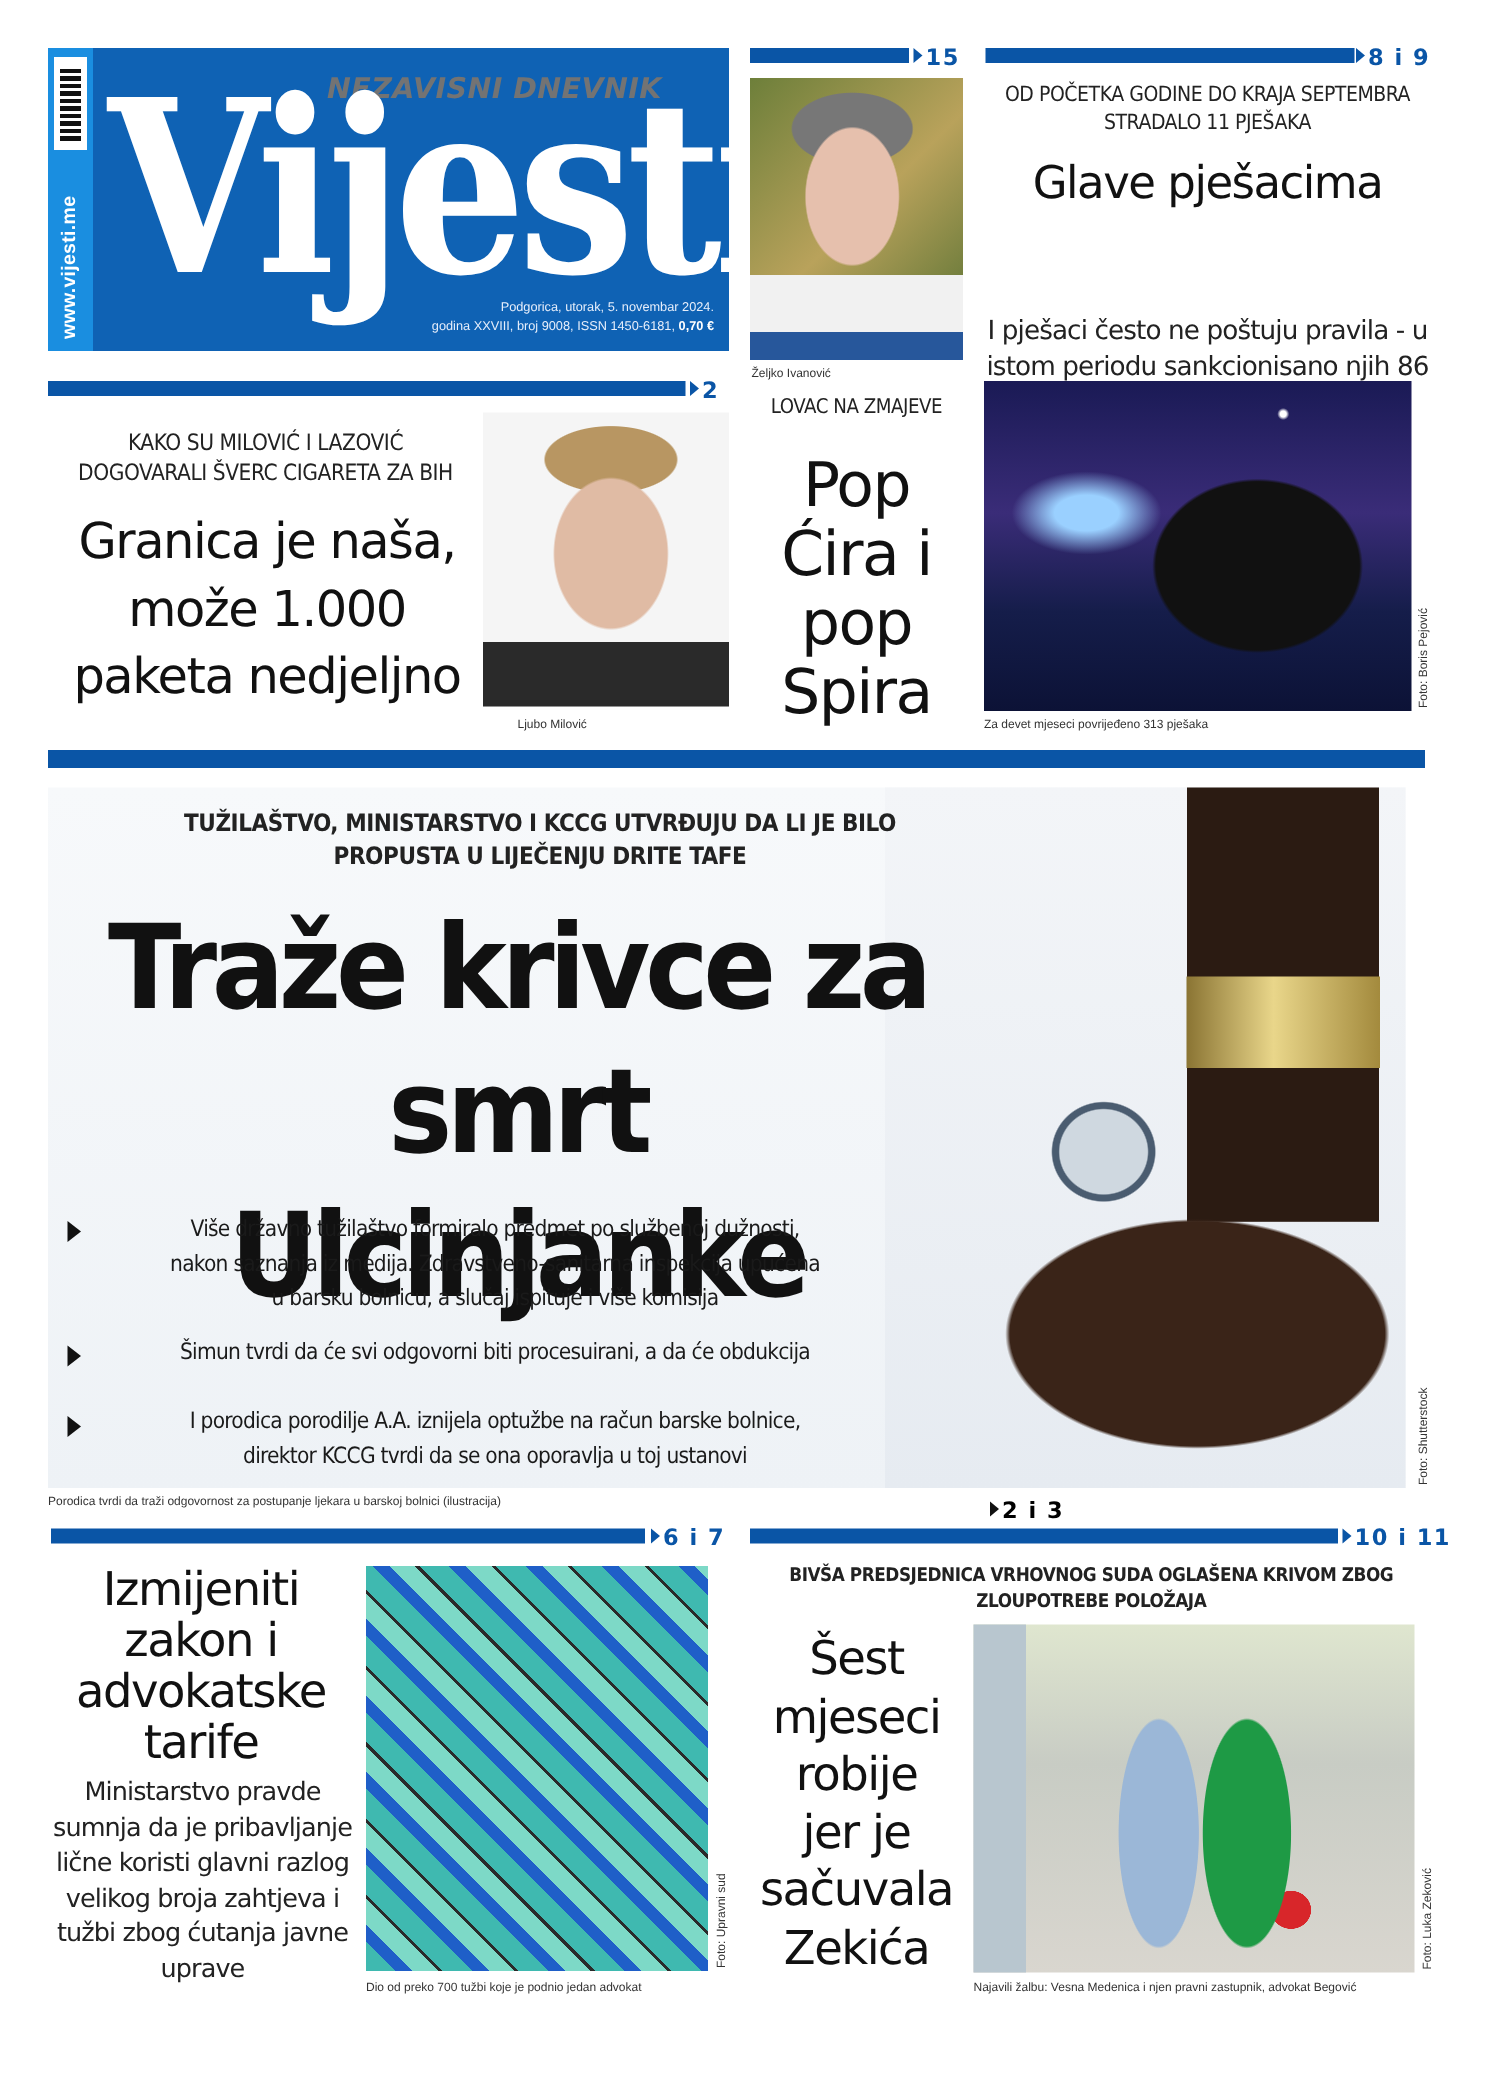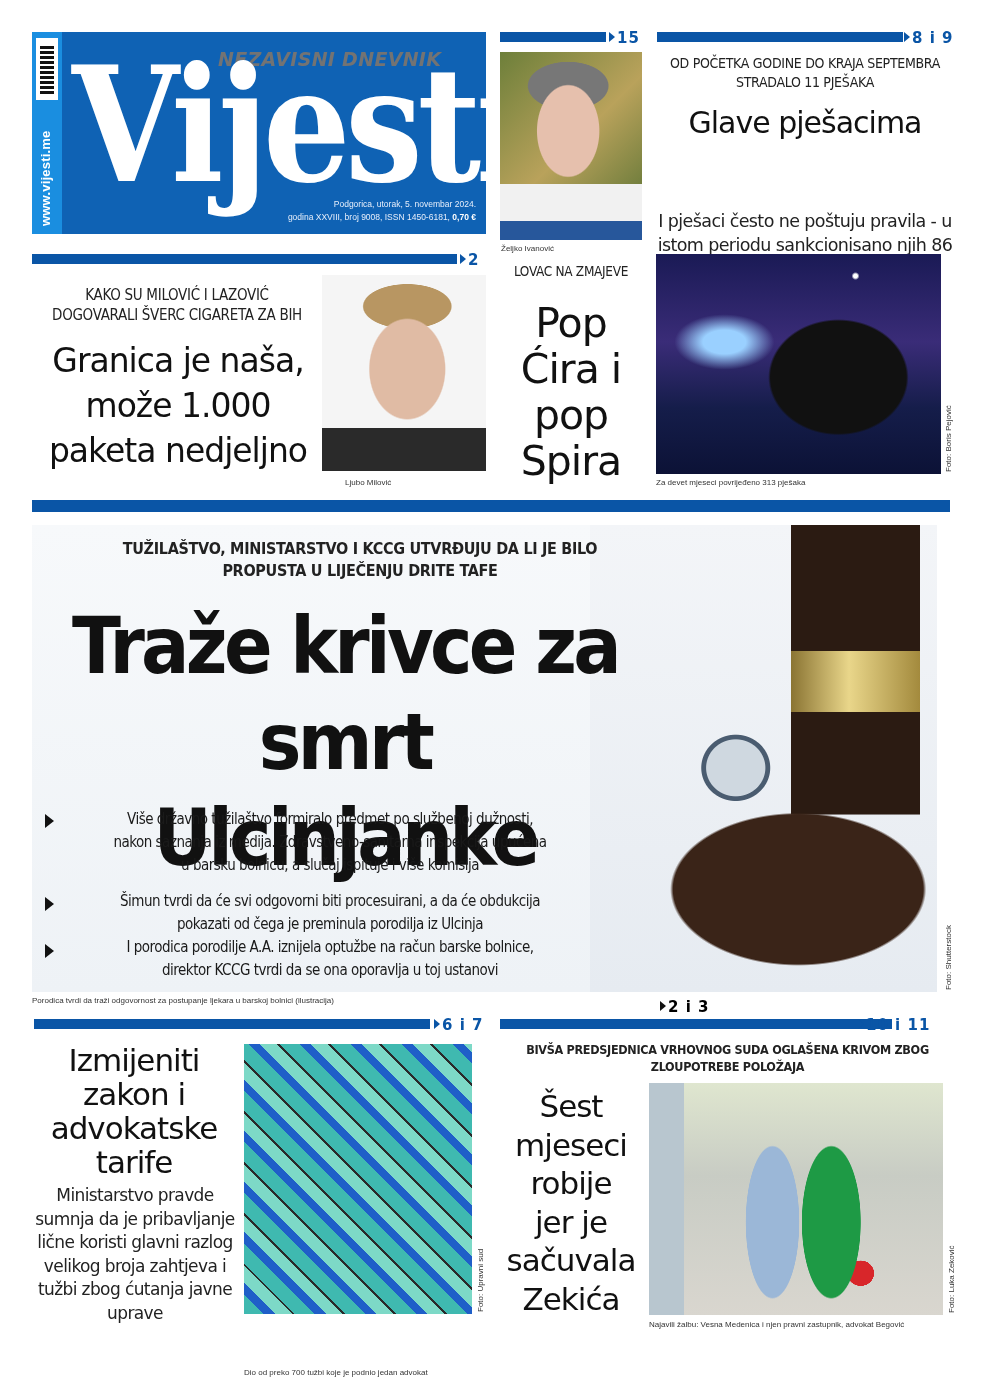--- a/index.html
+++ b/index.html
@@ -117,21 +117,20 @@
 
 <div class="bullet-arrow" style="left:45px;top:814px;"></div>
 <div class="bullet" style="left:40px;top:808px;width:580px;">
   <div>Više državno tužilaštvo formiralo predmet po službenoj dužnosti,</div>
   <div>nakon saznanja iz medija. Zdravstveno-sanitarna inspekcija upućena</div>
   <div>u barsku bolnicu, a slučaj ispituje i više komisija</div>
 </div>
 <div class="bullet-arrow" style="left:45px;top:897px;"></div>
 <div class="bullet" style="left:40px;top:890px;width:580px;">
   <div>Šimun tvrdi da će svi odgovorni biti procesuirani, a da će obdukcija</div>
-  <div>pokazati od čega je preminula porodilja  iz Ulcinja</div>
 </div>
 <div class="bullet-arrow" style="left:45px;top:944px;"></div>
 <div class="bullet" style="left:40px;top:936px;width:580px;">
   <div>I porodica porodilje A.A. iznijela optužbe na račun barske bolnice,</div>
   <div>direktor KCCG tvrdi da se ona oporavlja u toj ustanovi</div>
 </div>
 <div class="ref" style="left:660px;top:1000px;color:#000000;"><span class="arr" style="border-left-color:#111;"></span><span>2 i 3</span></div>
 <div class="credit" style="left:944px;top:990px;">Foto: Shutterstock</div>
 <div class="caption" style="left:32px;top:996px;">Porodica tvrdi da traži odgovornost za postupanje ljekara u barskoj bolnici (ilustracija)</div>
 
@@ -146,24 +145,24 @@
 <div class="sub" style="left:30px;top:1184px;width:210px;font-size:17px;line-height:23.5px;">
   <div>Ministarstvo pravde</div>
   <div>sumnja da je pribavljanje</div>
   <div>lične koristi glavni razlog</div>
   <div>velikog broja zahtjeva i</div>
   <div>tužbi zbog ćutanja javne</div>
   <div>uprave</div>
 </div>
 <div class="photo ph-files" style="left:244px;top:1044px;width:228px;height:270px;"></div>
 <div class="credit" style="left:476px;top:1312px;">Foto: Upravni sud</div>
-<div class="caption" style="left:244px;top:1320px;margin-top:48px;">Dio od preko 700 tužbi koje je podnio jedan advokat</div>
+<div class="caption" style="left:244px;top:1320px;">Dio od preko 700 tužbi koje je podnio jedan advokat</div>
 
 <div class="rule" style="left:500px;top:1019px;width:392px;"></div>
-<div class="ref" style="left:858px;top:1018px;text-align:right;"><span class="arr"></span><span>10 i 11</span></div>
+<div class="ref" style="left:895px;top:1018px;text-align:right;"><span class="arr"></span><span>10 i 11</span></div>
 <div class="kicker" style="left:500px;top:1041px;width:455px;font-size:12.5px;line-height:17px;font-weight:bold;">
   <div>BIVŠA PREDSJEDNICA VRHOVNOG SUDA OGLAŠENA KRIVOM ZBOG</div>
   <div>ZLOUPOTREBE POLOŽAJA</div>
 </div>
 <div class="head" style="left:500px;top:1087px;width:142px;font-size:31px;line-height:38.5px;">
   <div>Šest</div>
   <div>mjeseci</div>
   <div>robije</div>
   <div>jer je</div>
   <div>sačuvala</div>

